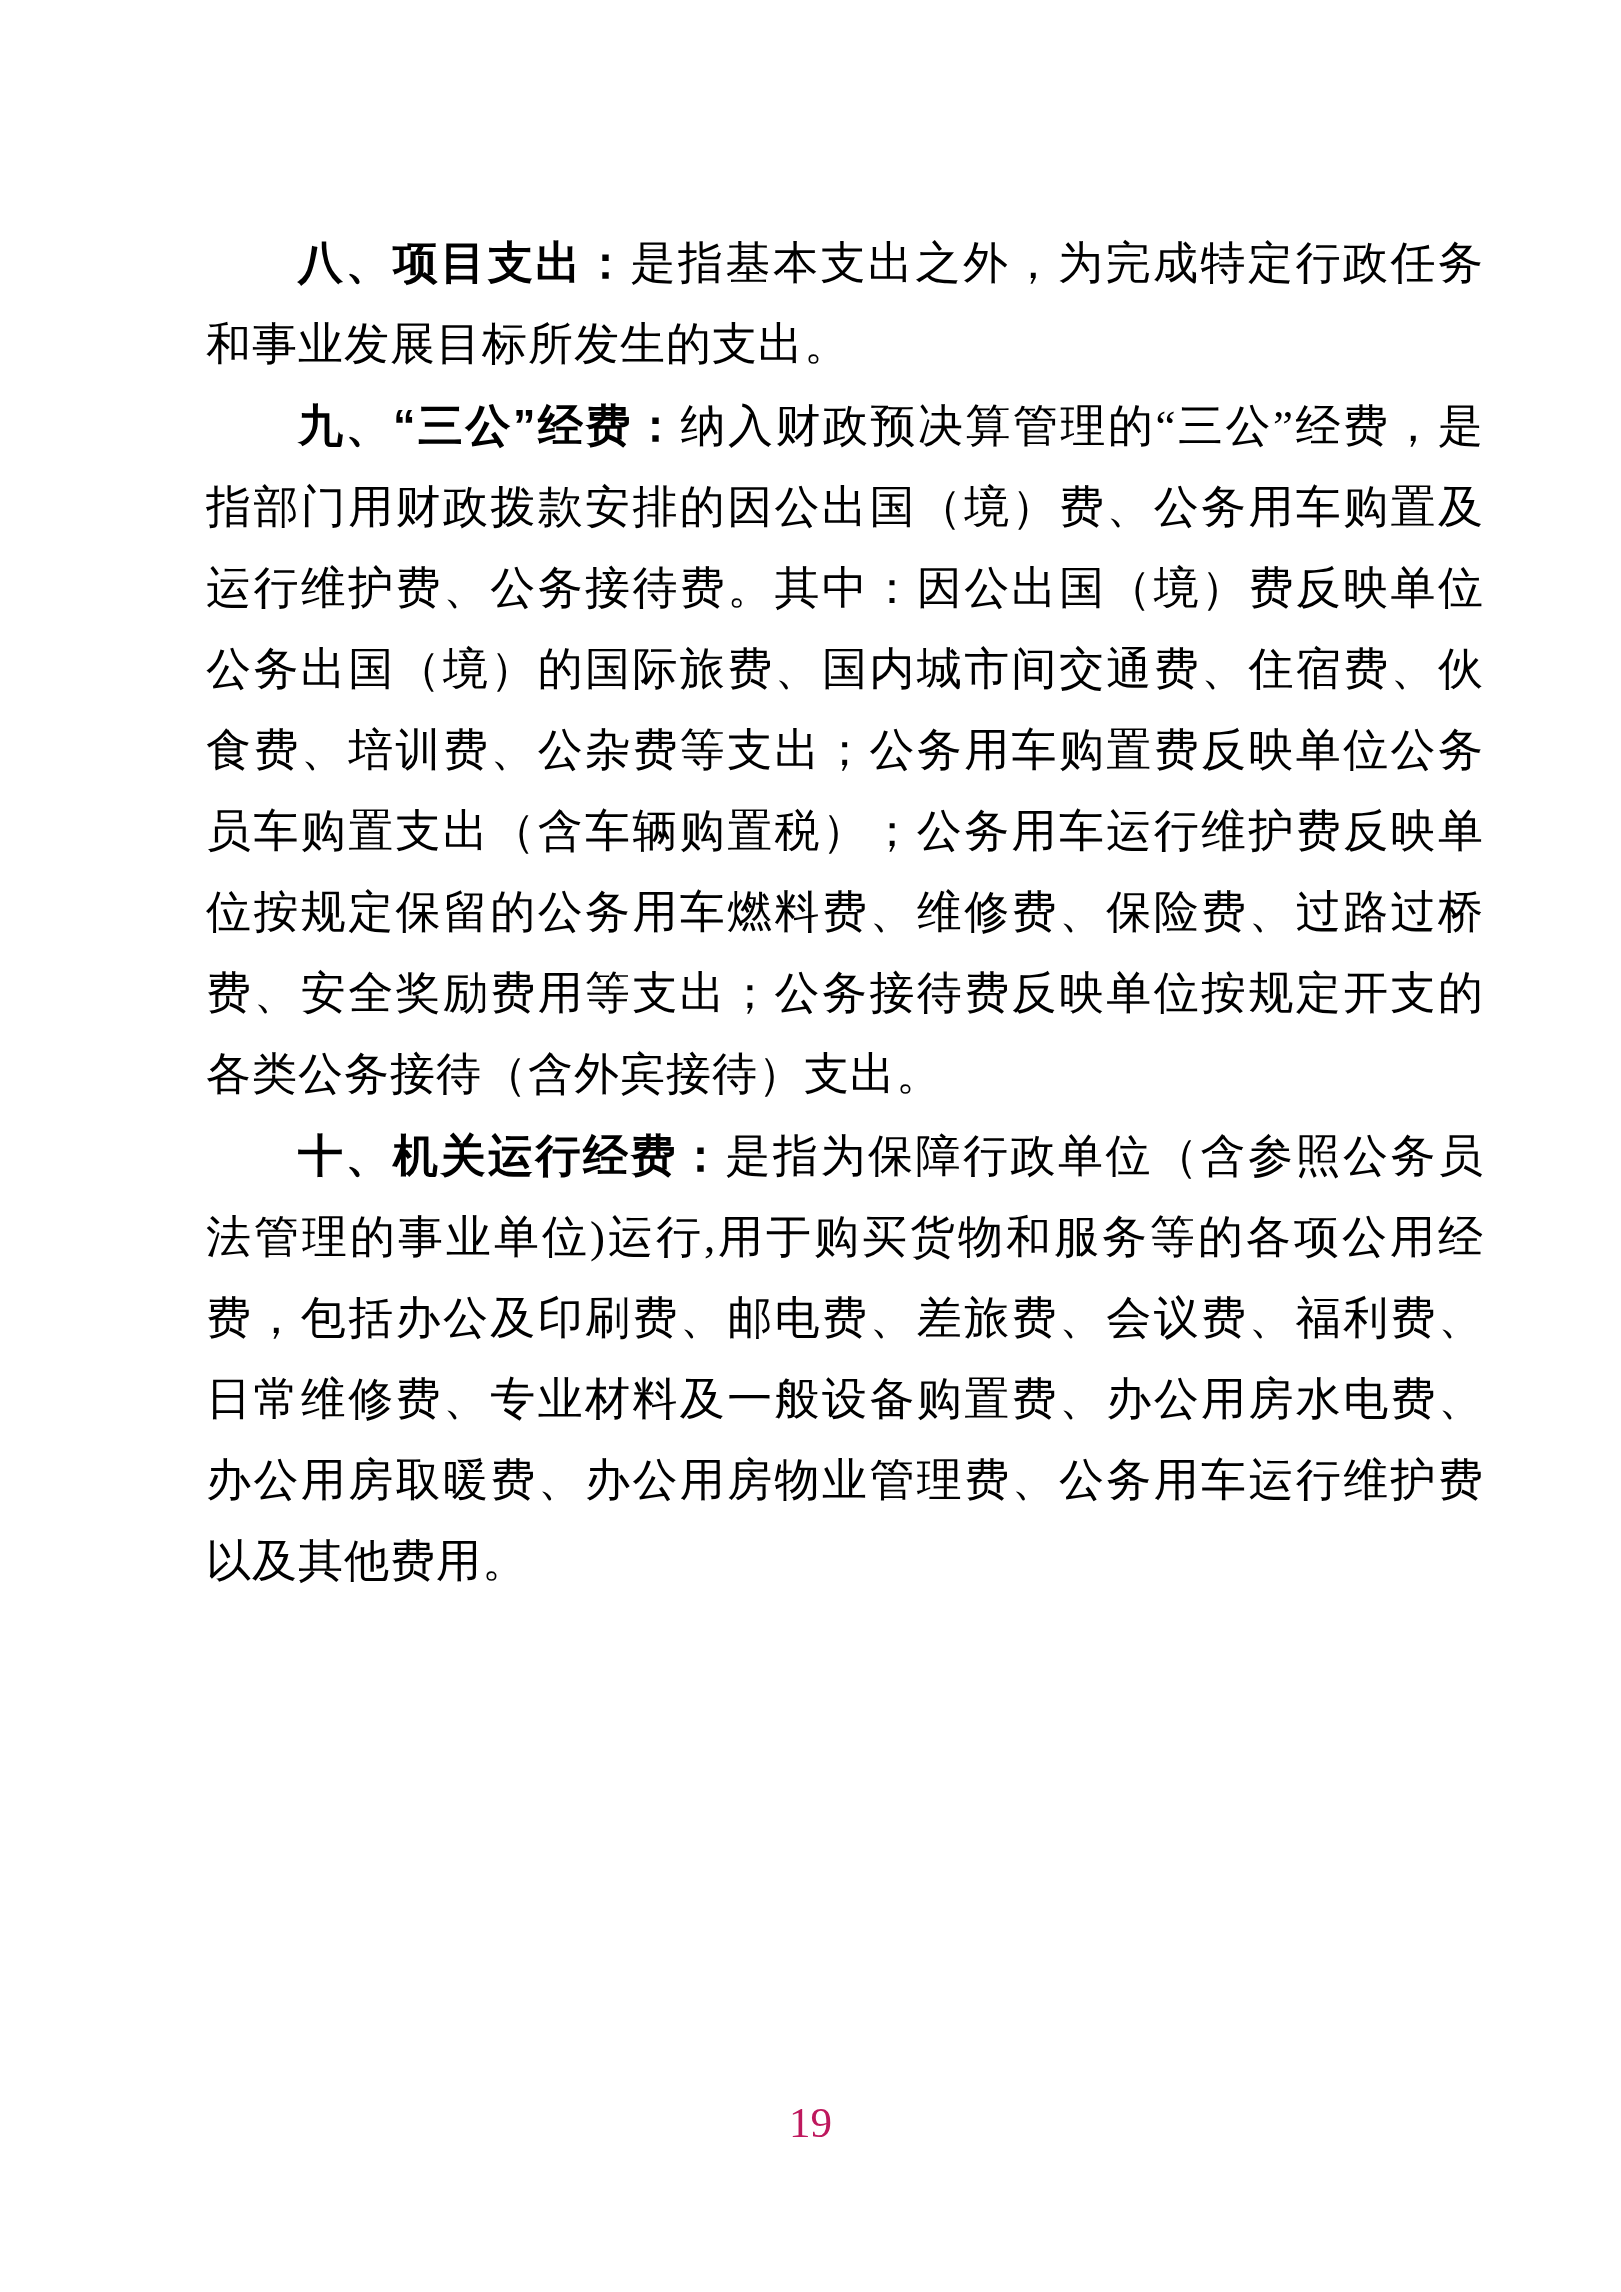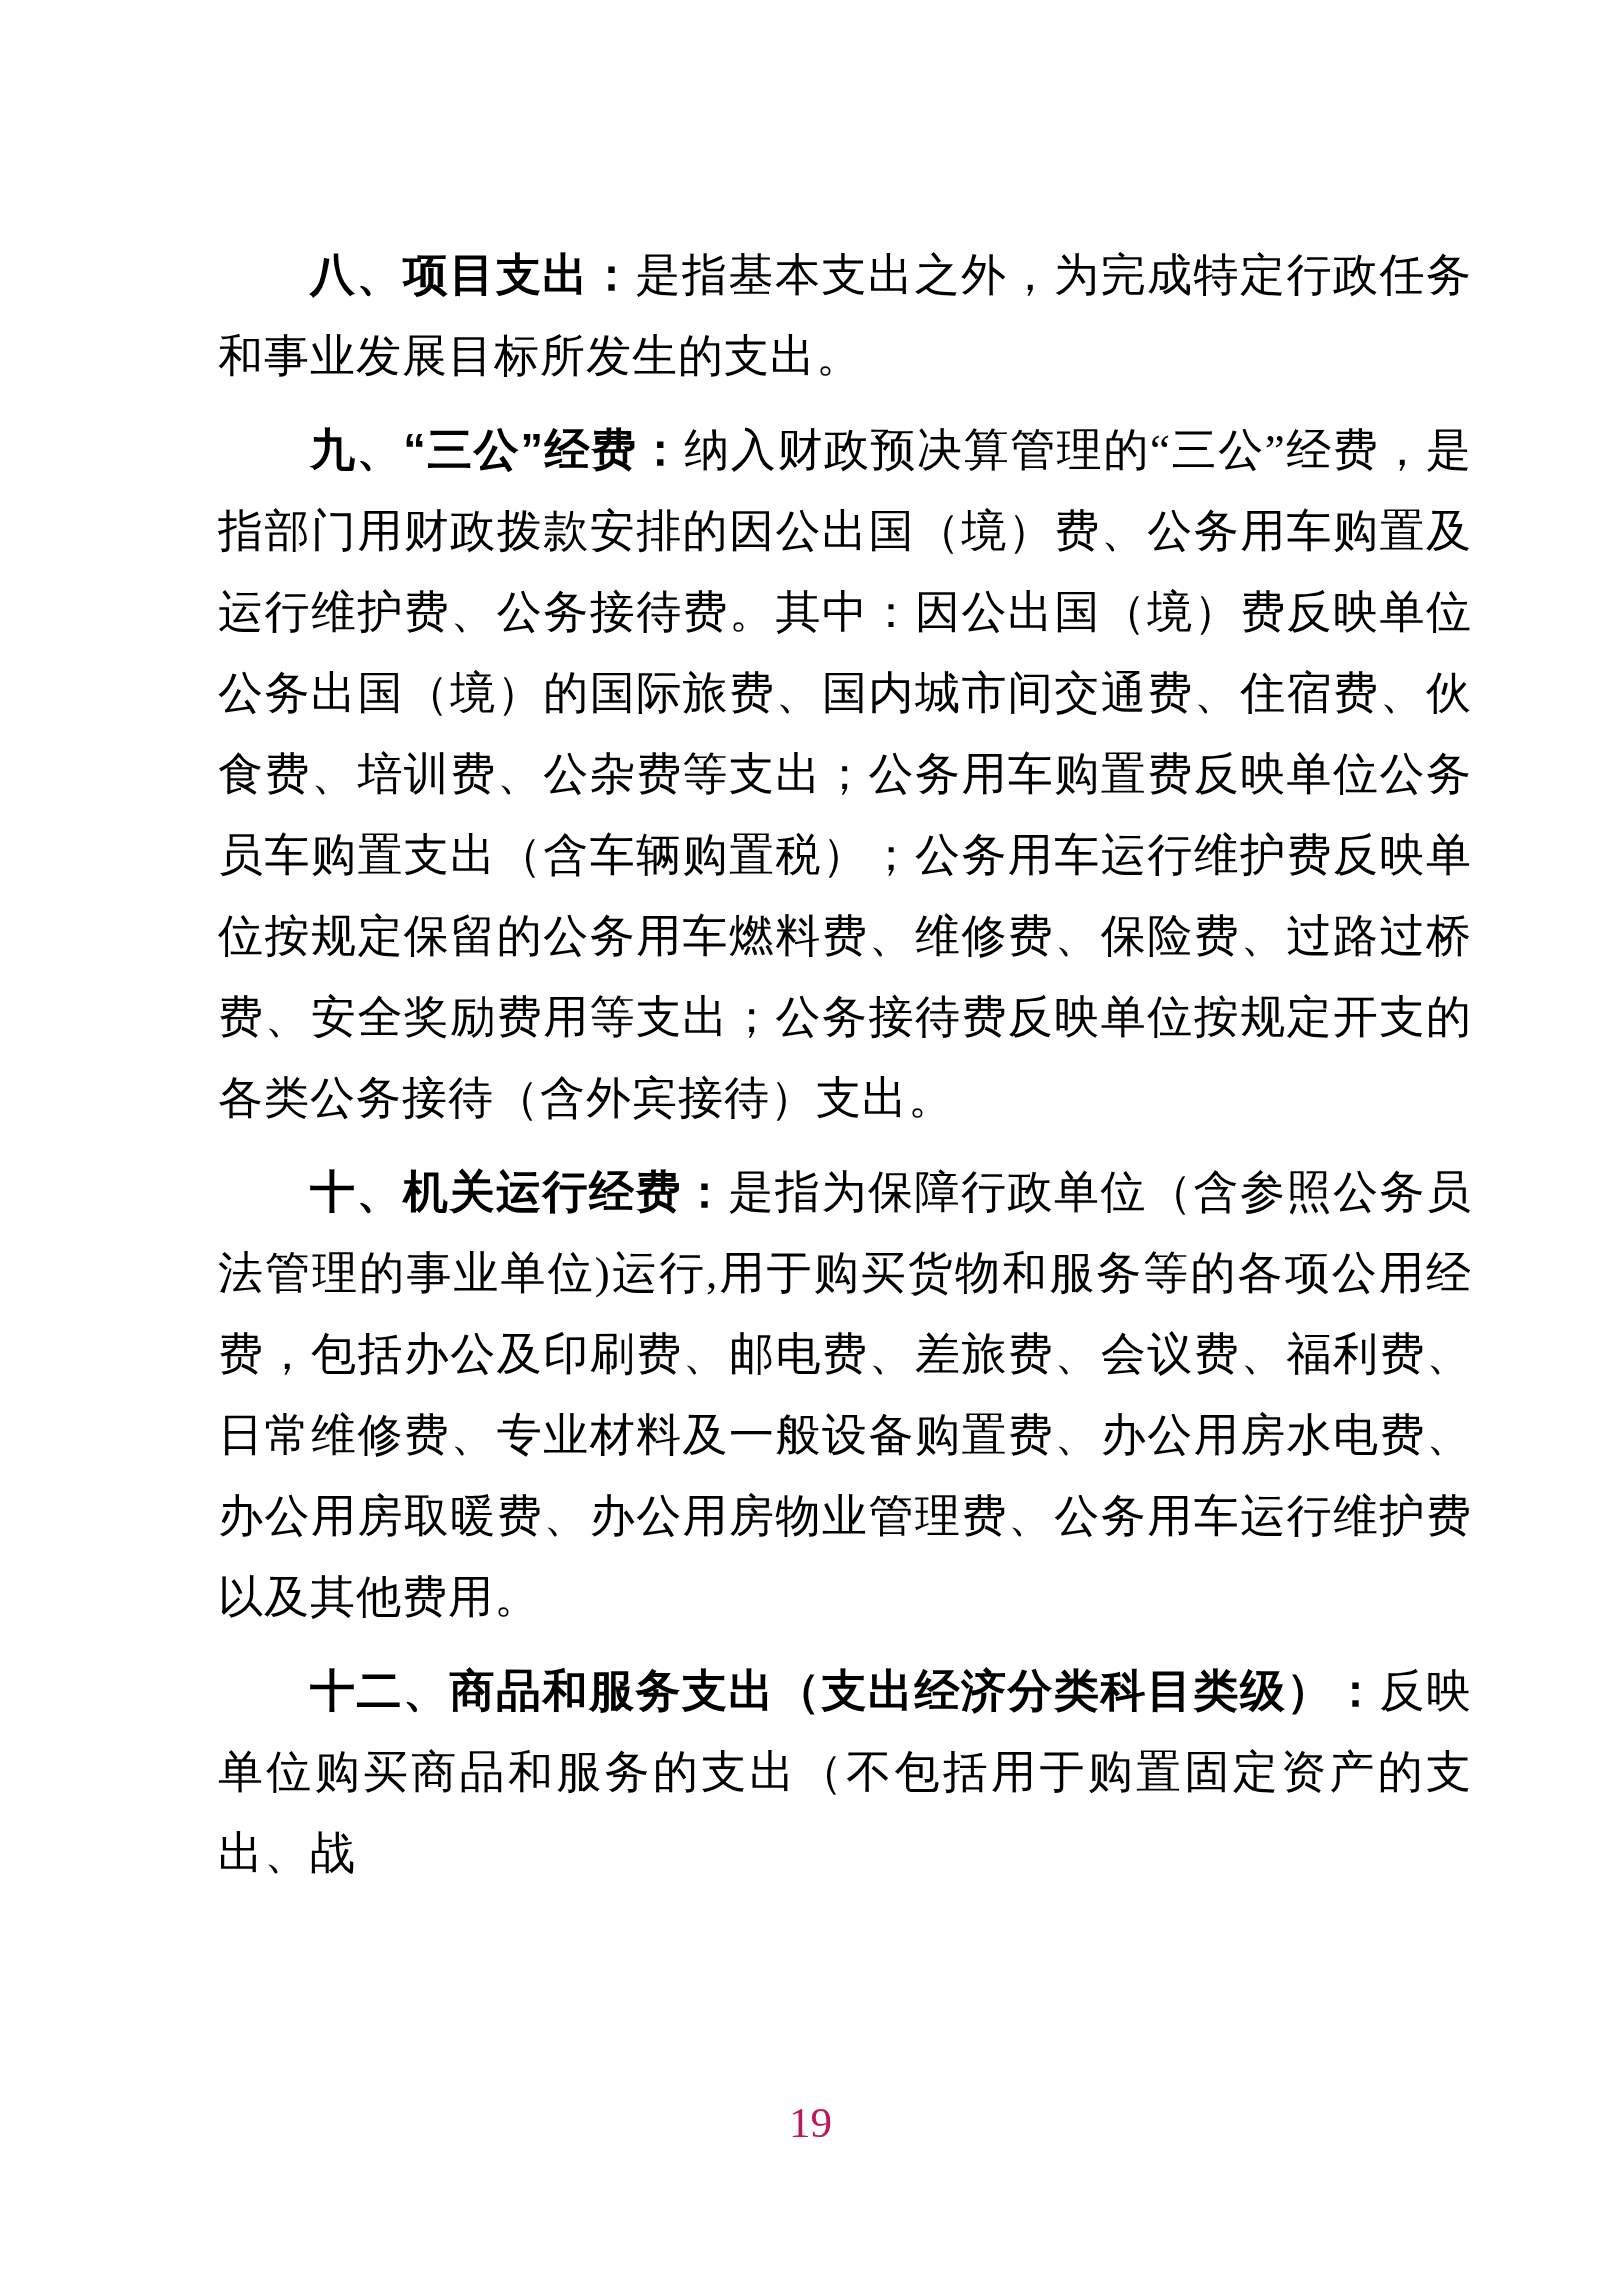--- a/index.html
+++ b/index.html
@@ -16,21 +16,21 @@
     color: #000000;
     font-family: "Liberation Serif", serif;
   }
   .content {
     position: absolute;
     left: 206px;
     top: 222px;
     width: 1278px;
   }
   .para {
-    margin: 12px;
+    margin: 0;
     padding: 0;
     font-size: 45px;
     line-height: 81px;
     letter-spacing: 1px;
     text-align: justify;
     text-justify: inter-ideograph;
     text-indent: 92px;
     word-break: break-all;
     color: #000000;
   }
@@ -51,17 +51,16 @@
   }
 </style>
 </head>
 <body>
 
 <div class="page">
   <main class="content">
       <p class="para"><b class="lead">八、项目支出：</b><span>是指基本支出之外，为完成特定行政任务和事业发展目标所发生的支出。</span></p>
       <p class="para"><b class="lead">九、“三公”经费：</b><span>纳入财政预决算管理的“三公”经费，是指部门用财政拨款安排的因公出国（境）费、公务用车购置及运行维护费、公务接待费。其中：因公出国（境）费反映单位公务出国（境）的国际旅费、国内城市间交通费、住宿费、伙食费、培训费、公杂费等支出；公务用车购置费反映单位公务员车购置支出（含车辆购置税）；公务用车运行维护费反映单位按规定保留的公务用车燃料费、维修费、保险费、过路过桥费、安全奖励费用等支出；公务接待费反映单位按规定开支的各类公务接待（含外宾接待）支出。</span></p>
       <p class="para"><b class="lead">十、机关运行经费：</b><span>是指为保障行政单位（含参照公务员法管理的事业单位)运行,用于购买货物和服务等的各项公用经费，包括办公及印刷费、邮电费、差旅费、会议费、福利费、日常维修费、专业材料及一般设备购置费、办公用房水电费、办公用房取暖费、办公用房物业管理费、公务用车运行维护费以及其他费用。</span></p>
-      <p class="para"><b class="lead">十二、商品和服务支出（支出经济分类科目类级）：</b><span>反映单位购买商品和服务的支出（不包括用于购置固定资产的支出、战</span></p>
     </main>
   <div class="footer">19</div>
 </div>
 
 
 </body></html>

